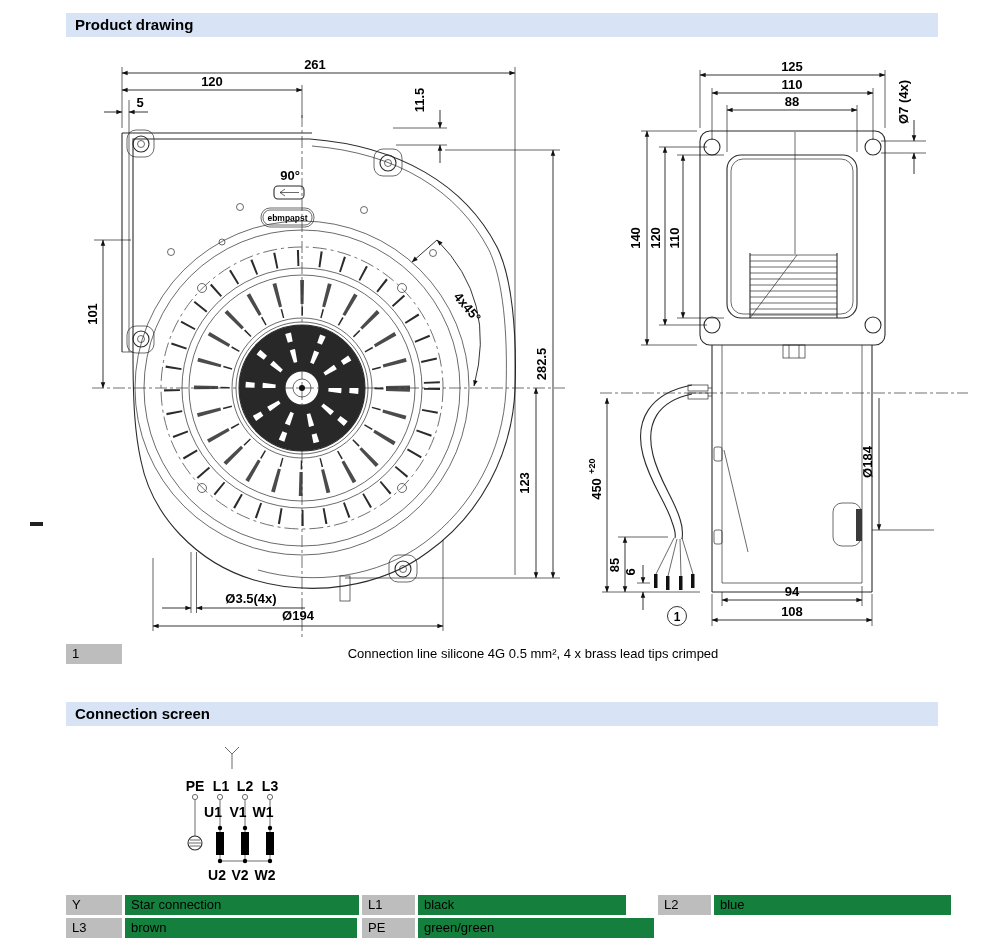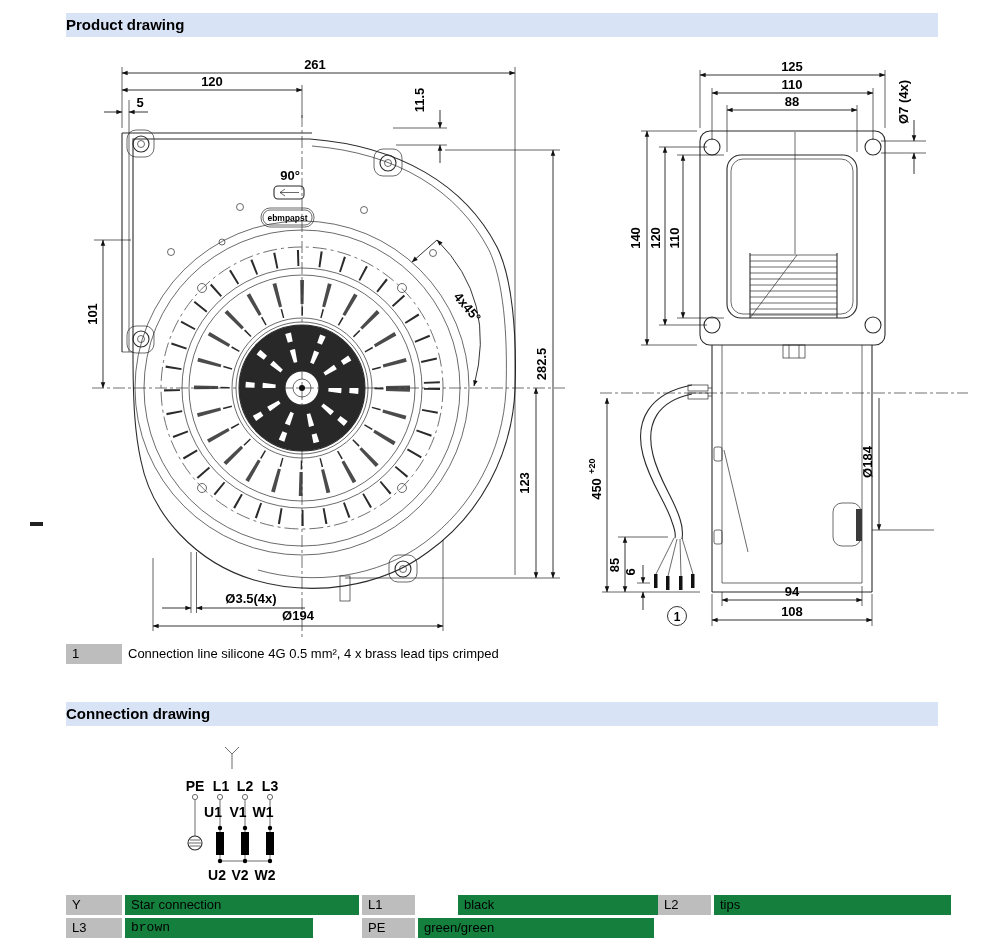--- a/index.html
+++ b/index.html
@@ -1,25 +1,25 @@
 <!DOCTYPE html>
 <html><head>
 <meta charset="utf-8">
 <style>
   html,body{margin:0;padding:0;}
   body{width:1000px;height:950px;position:relative;background:#fff;
        font-family:"Liberation Sans",sans-serif;color:#000;overflow:hidden;}
   .hdr{position:absolute;left:66px;width:872px;height:24px;background:#d8e4f6;
-       font-weight:bold;font-size:15px;line-height:24px;
+       font-weight:bold;font-size:15px;line-height:24px;padding-left:9px;
        box-sizing:border-box;white-space:nowrap;}
   .cell{position:absolute;height:20px;font-size:13px;line-height:20px;
         box-sizing:border-box;padding-left:6px;overflow:hidden;white-space:nowrap;}
   .k{background:#bdbdbd;}
   .v{background:#15803d;}
-  .plain{background:#ffffff;padding-left:2px;}
+  .plain{background:#ffffff;padding-left:2px;text-align:center;}
   .mark{position:absolute;background:#222;}
   svg{position:absolute;left:0;top:0;}
   .geo{fill:none;stroke:#2b2b2b;stroke-width:1.1;}
   .geo2{fill:none;stroke:#2b2b2b;stroke-width:.7;}
   .dim{fill:none;stroke:#111;stroke-width:.85;}
   .ext{fill:none;stroke:#111;stroke-width:.65;}
   .cl{fill:none;stroke:#333;stroke-width:.7;stroke-dasharray:12 3 3 3;}
   .dt{font:bold 13px "Liberation Sans",sans-serif;fill:#000;}
   .ds{font:bold 9px "Liberation Sans",sans-serif;fill:#000;}
   .wt{font:bold 14px "Liberation Sans",sans-serif;fill:#000;}
@@ -338,29 +338,29 @@
 </div>
 
 <div class="mark" style="left:30px;top:522px;width:13px;height:4px;"></div>
 
 <div>
   <div class="cell k" style="left:66px;top:644px;width:56px;">1</div>
   <div class="cell plain" style="left:126px;top:644px;width:812px;">Connection line silicone 4G 0.5 mm², 4 x brass lead tips crimped</div>
 </div>
 
 <div class="hdr" style="top:702px;">
-  <span>Connection drawing</span>
+  <span>Connection screen</span>
 </div>
 
 <div>
 
   <div class="cell k" style="left:66px;top:895px;width:56px;">Y</div>
   <div class="cell v" style="left:125px;top:895px;width:234px;">Star connection</div>
   <div class="cell k" style="left:362px;top:895px;width:53px;">L1</div>
-  <div class="cell v" style="left:418px;top:895px;width:236px;margin-left:40px;">black</div>
+  <div class="cell v" style="left:418px;top:895px;width:208px;">black</div>
   <div class="cell k" style="left:658px;top:895px;width:53px;">L2</div>
-  <div class="cell v" style="left:714px;top:895px;width:237px;">tips</div>
+  <div class="cell v" style="left:714px;top:895px;width:237px;">blue</div>
 
   <div class="cell k" style="left:66px;top:918px;width:56px;">L3</div>
-  <div class="cell v" style="left:125px;top:918px;width:188px;font-family:Liberation Mono, monospace;">brown</div>
+  <div class="cell v" style="left:125px;top:918px;width:232px;">brown</div>
   <div class="cell k" style="left:362px;top:918px;width:53px;">PE</div>
   <div class="cell v" style="left:418px;top:918px;width:236px;">green/green</div>
 </div>
 
 </body></html>

